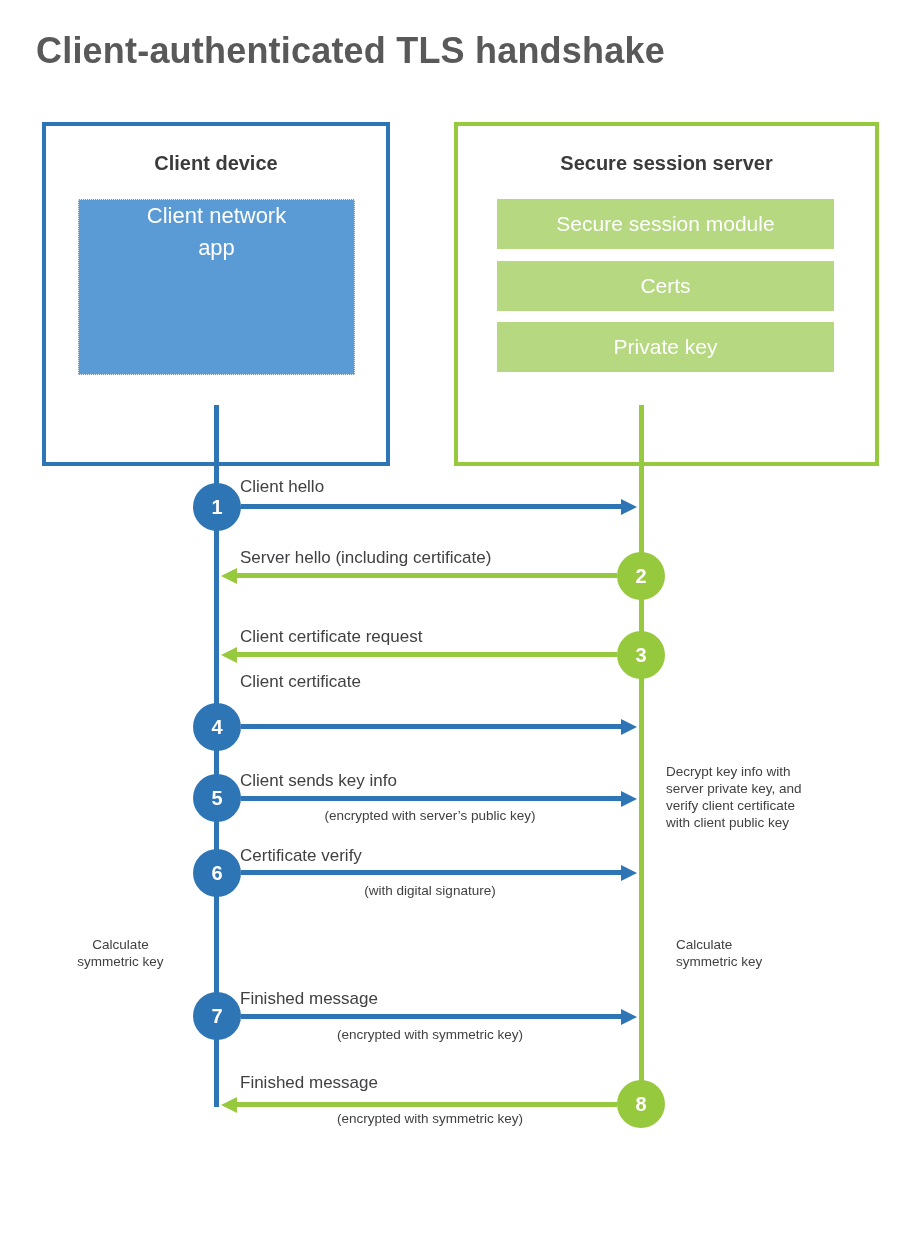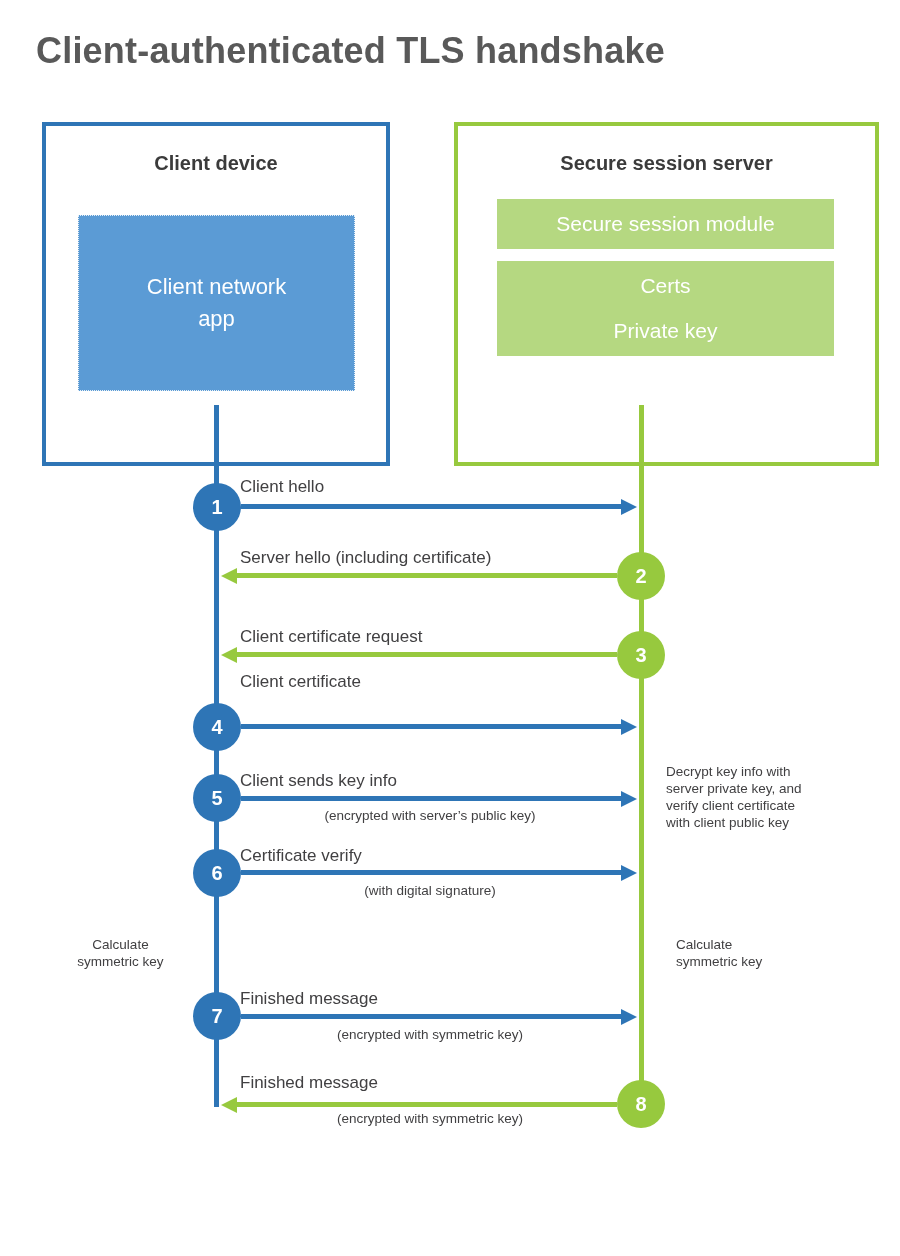--- a/index.html
+++ b/index.html
@@ -8,29 +8,29 @@
 
   .title { position:absolute; left:36px; top:30px; font-size:36px; font-weight:700;
            color:var(--title-color); letter-spacing:0.2px; }
 
   .box { position:absolute; top:122px; height:344px; background:#fff; }
   .client-box { left:42px; width:348px; border:4px solid var(--blue); }
   .server-box { left:430px; width:425px; border:4px solid var(--green);margin-left:24px; }
   .box-title { position:absolute; top:26px; left:0; width:100%; text-align:center;
                font-size:20px; font-weight:bold; color:var(--heading-color); }
 
-  .app-box { position:absolute; left:32px; top:89px; width:277px; height:176px;
+  .app-box { position:absolute; left:32px; top:73px; width:277px; height:176px;
              background:var(--blue-fill); border:1px dotted rgba(255,255,255,0.85);
-             display:flex; align-items:center; justify-content:center; }
+             display:flex; justify-content:center; }
   .app-box span { color:#ffffff; font-size:22px; text-align:center; white-space:pre-line; line-height:1.45; }
 
   .bar { position:absolute; left:39px; width:337px; height:50px; background:var(--green-fill);
          display:flex; align-items:center; justify-content:center; }
   .bar span { color:#ffffff; font-size:21px; }
-  .bar1 { top:73px; } .bar2 { top:135px; } .bar3 { top:180px; }
+  .bar1 { top:73px; } .bar2 { top:135px; } .bar3 { top:196px; }
 
   .vline { position:absolute; width:5px; top:405px; }
   .vline.blue { left:214px; height:702px; background:var(--blue); }
   .vline.green { left:639px; height:703px; background:var(--green); }
 
   .circle { position:absolute; width:48px; height:48px; border-radius:50%;
             display:flex; align-items:center; justify-content:center;
             color:#fff; font-size:20px; font-weight:bold; z-index:3; }
   .circle.blue { background:var(--blue); }
   .circle.green { background:var(--green); }

